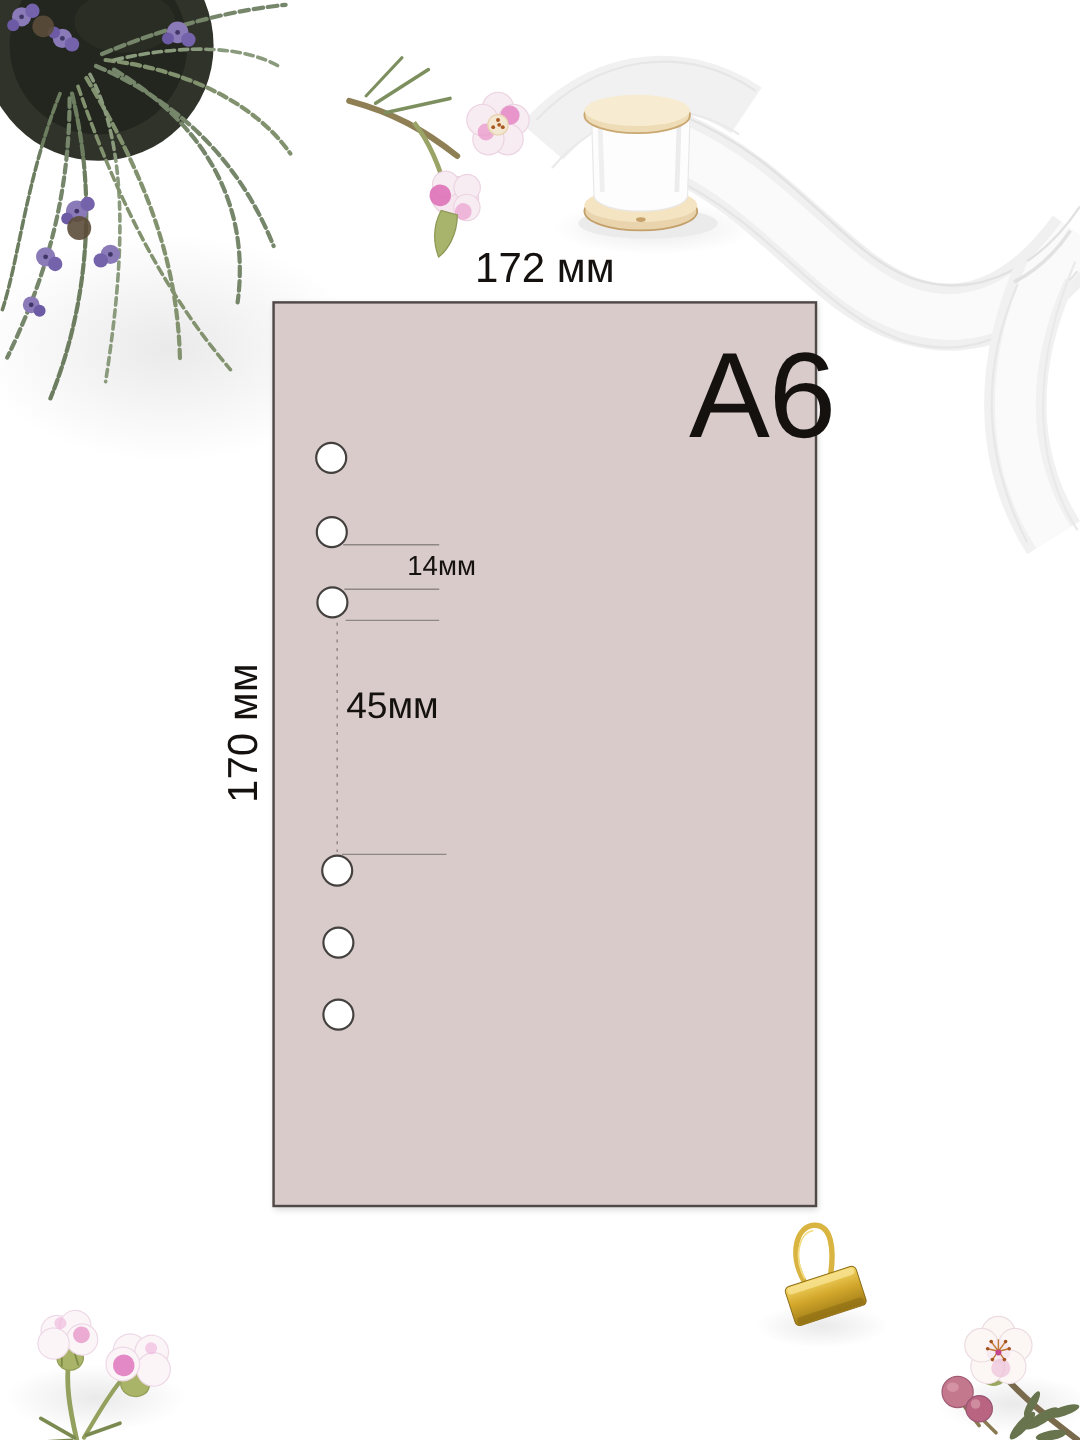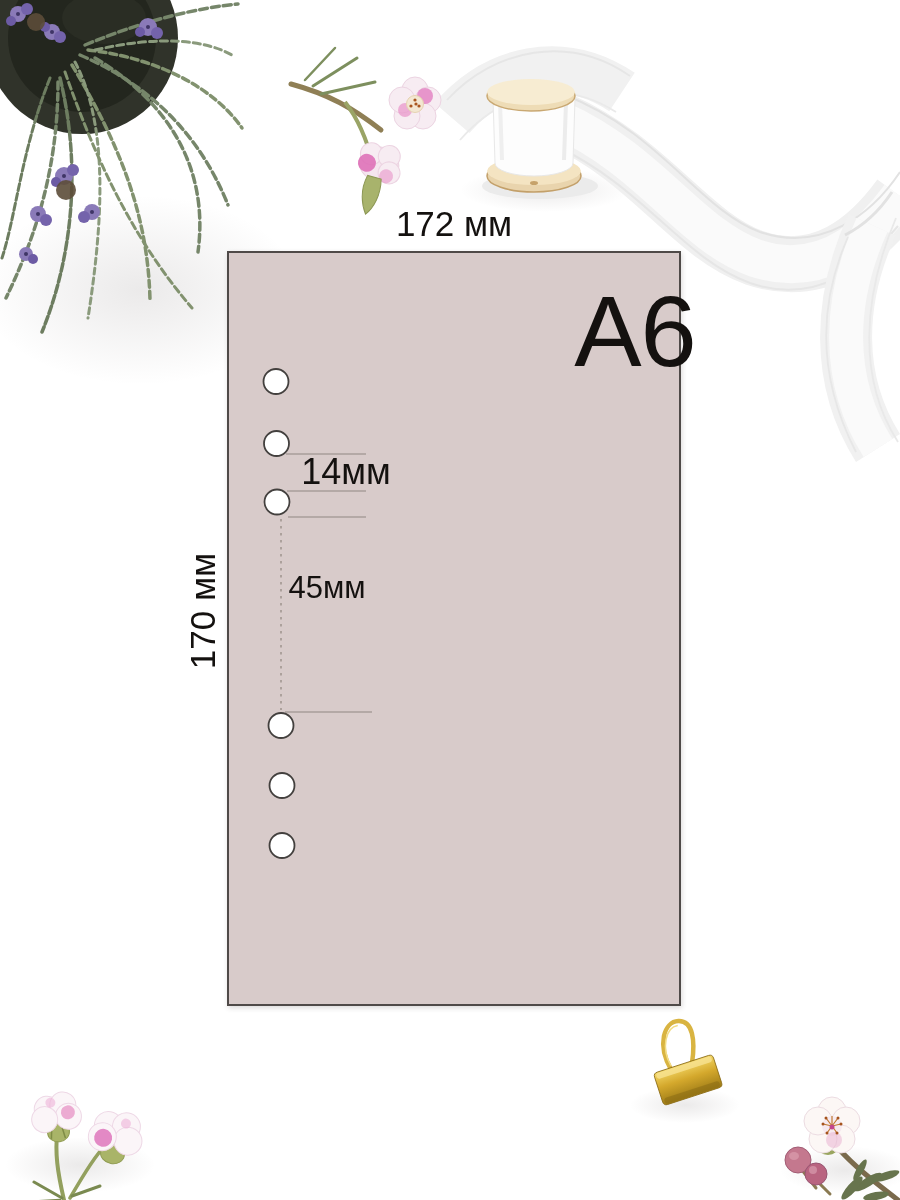--- a/index.html
+++ b/index.html
@@ -18,21 +18,21 @@
     z-index:2;
   }
   .overlay-layer{position:absolute;left:0;top:0;z-index:3;pointer-events:none;}
   .label{
     position:absolute;transform:translate(-50%,-50%);
     color:#14110f;white-space:nowrap;z-index:4;
   }
   .label-width{left:454px;top:224px;font-size:35px;}
   .label-height{left:203px;top:611px;font-size:35px;transform:translate(-50%,-50%) rotate(-90deg);}
   .label-size{left:601px;top:331px;font-size:101px;letter-spacing:-1px;margin-left:34px;}
-  .label-spacing{left:346px;top:472px;font-size:36px;}
+  .label-spacing{left:368px;top:472px;font-size:23px;}
   .label-gap{left:327px;top:588px;font-size:31px;}
 </style>
 </head>
 <body>
 
 <svg class="decor-layer" width="900" height="1200" viewBox="0 0 900 1200">
   <defs>
     <linearGradient id="goldGrad" x1="0" y1="0" x2="0" y2="1">
       <stop offset="0" stop-color="#f4d867"></stop>
       <stop offset="0.45" stop-color="#d4a82c"></stop>

